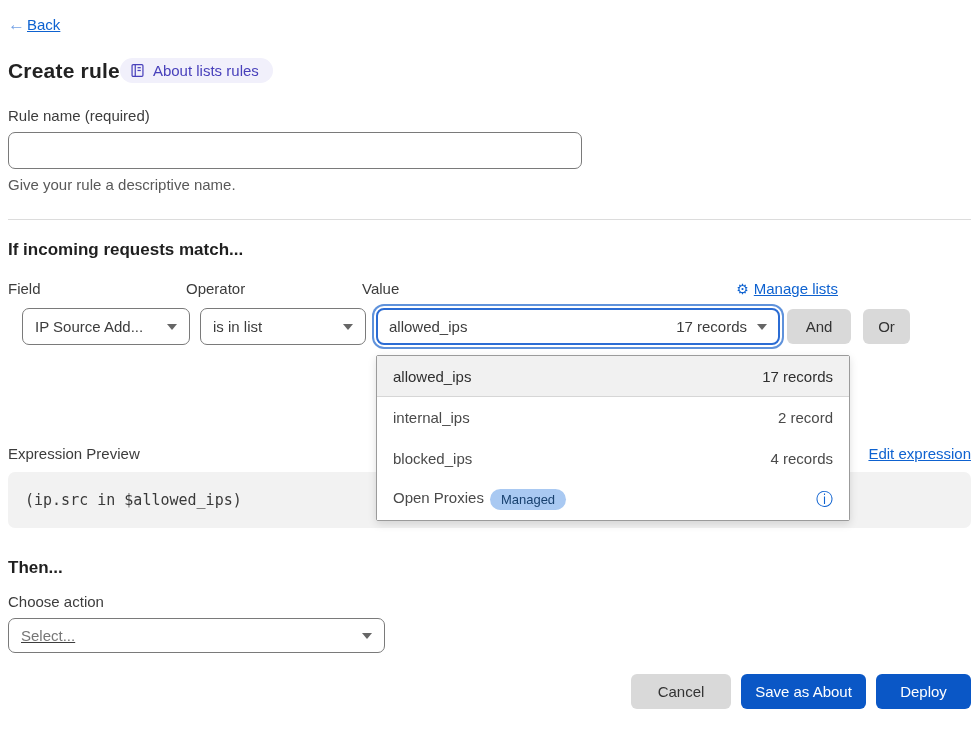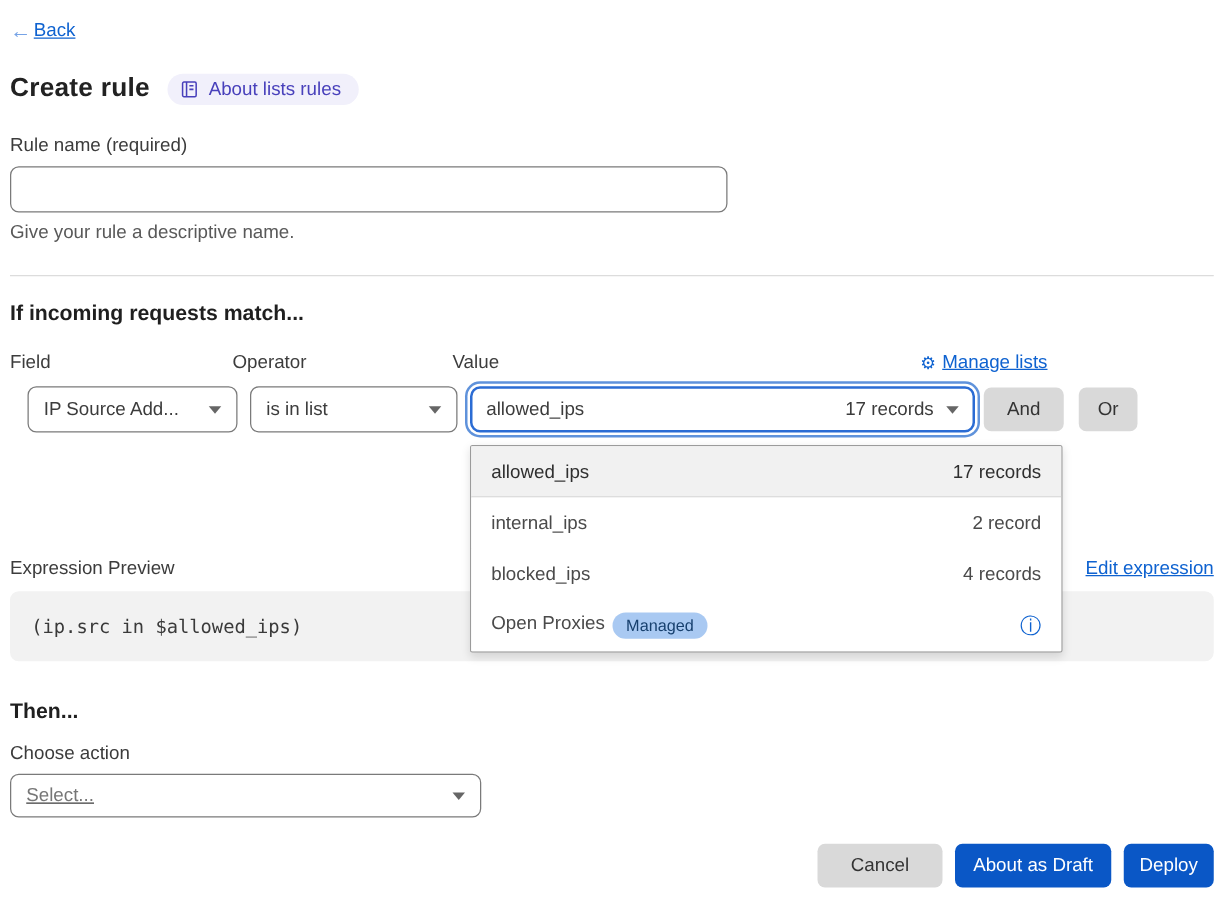--- a/index.html
+++ b/index.html
@@ -27,21 +27,21 @@
     color:var(--text_mid);
   }
   .page{width:979px;height:739px;padding:0 8px;position:relative;}
 
   
   .back{display:inline-flex;align-items:center;gap:2px;margin-top:16px;cursor:pointer;text-decoration:none;font-size:15px;}
   .back-arrow{color:#76a3e6;font-size:17px;line-height:1;}
   .back-text{color:var(--link_blue);text-decoration:underline;}
 
   
-  .title-row{display:flex;align-items:flex-start;gap:14px;margin-top:24px;}
+  .title-row{display:flex;align-items:center;margin-top:24px;}
   h1{font-size:21px;font-weight:700;color:#222;letter-spacing:.2px;}
   .about-pill{display:inline-flex;align-items:center;gap:8px;background:var(--pill_bg);color:var(--pill_text);
     border-radius:14px;padding:4px 14px 4px 10px;font-size:15px;text-decoration:none;cursor:pointer;}
   .about-pill svg{display:block;}
 
   
   .field-label{font-size:15px;color:var(--text_mid);margin-top:24px;}
   .rule-input{display:block;margin-top:8px;width:574px;height:37px;border:1px solid var(--border_gray);
     border-radius:7px;font-size:15px;padding:0 12px;outline:none;font-family:inherit;color:var(--text_mid);}
   .helper{margin-top:7px;font-size:15px;color:var(--text_soft);}
@@ -100,21 +100,21 @@
   .action-label{margin-top:15px;}
   .action-select{margin-top:8px;width:377px;height:35px;text-decoration:underline;}
   .placeholder{color:#767676;}
 
   
   .footer{display:flex;justify-content:flex-end;gap:10px;margin-top:21px;}
   .cancel-btn{width:100px;}
   .blue-btn{height:35px;background:var(--button_blue);color:#fff;border:none;border-radius:6px;
     font-size:15px;font-family:inherit;cursor:pointer;}
   .save-btn{width:125px;}
-  .deploy-btn{width:72px;}
+  .deploy-btn{width:95px;}
 </style>
 </head>
 <body>
 
 <div class="page">
 
   <a class="back">
     <span class="back-arrow">←</span>
     <span class="back-text">Back</span>
   </a>
@@ -210,17 +210,17 @@
 
   <h2 class="then-heading">Then...</h2>
   <div class="field-label action-label">Choose action</div>
   <div class="select action-select">
     <span class="placeholder">Select...</span>
     <span class="caret"></span>
   </div>
 
   <div class="footer">
     <button class="gray-btn cancel-btn">Cancel</button>
-    <button class="blue-btn save-btn">About as Draft</button>
+    <button class="blue-btn save-btn">Save as About</button>
     <button class="blue-btn deploy-btn">Deploy</button>
   </div>
 
 </div>
 
 </body></html>

